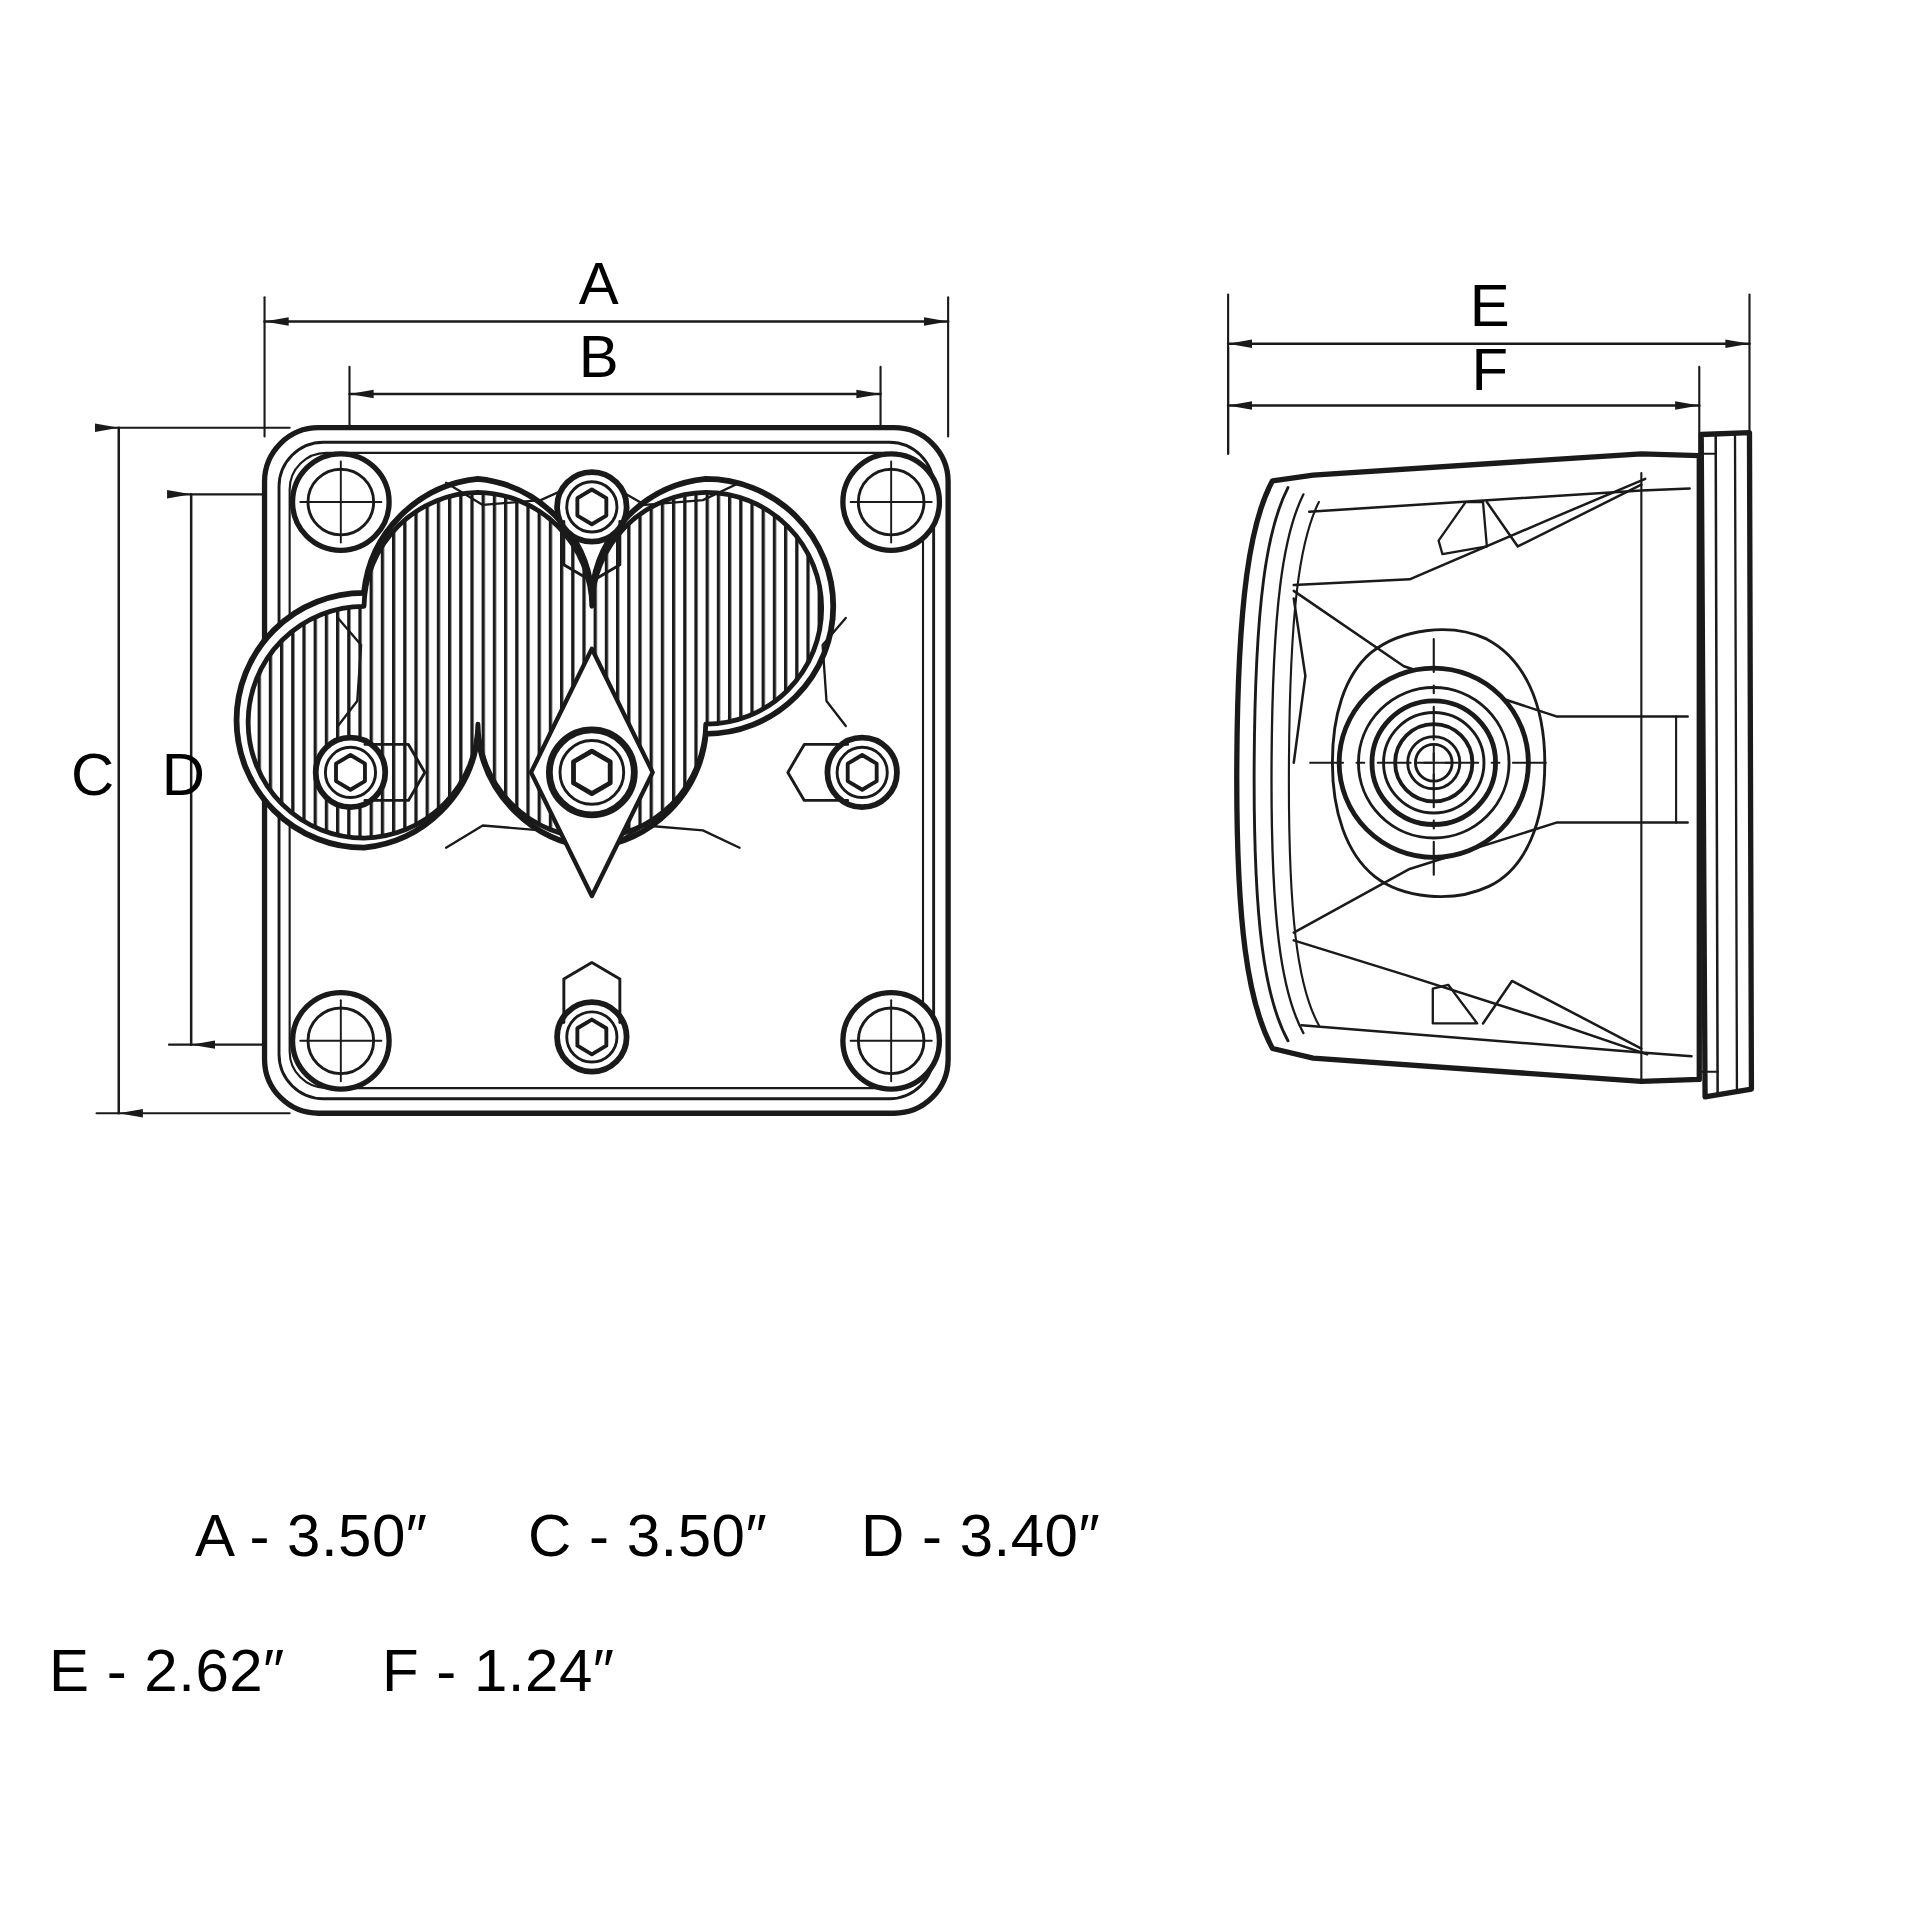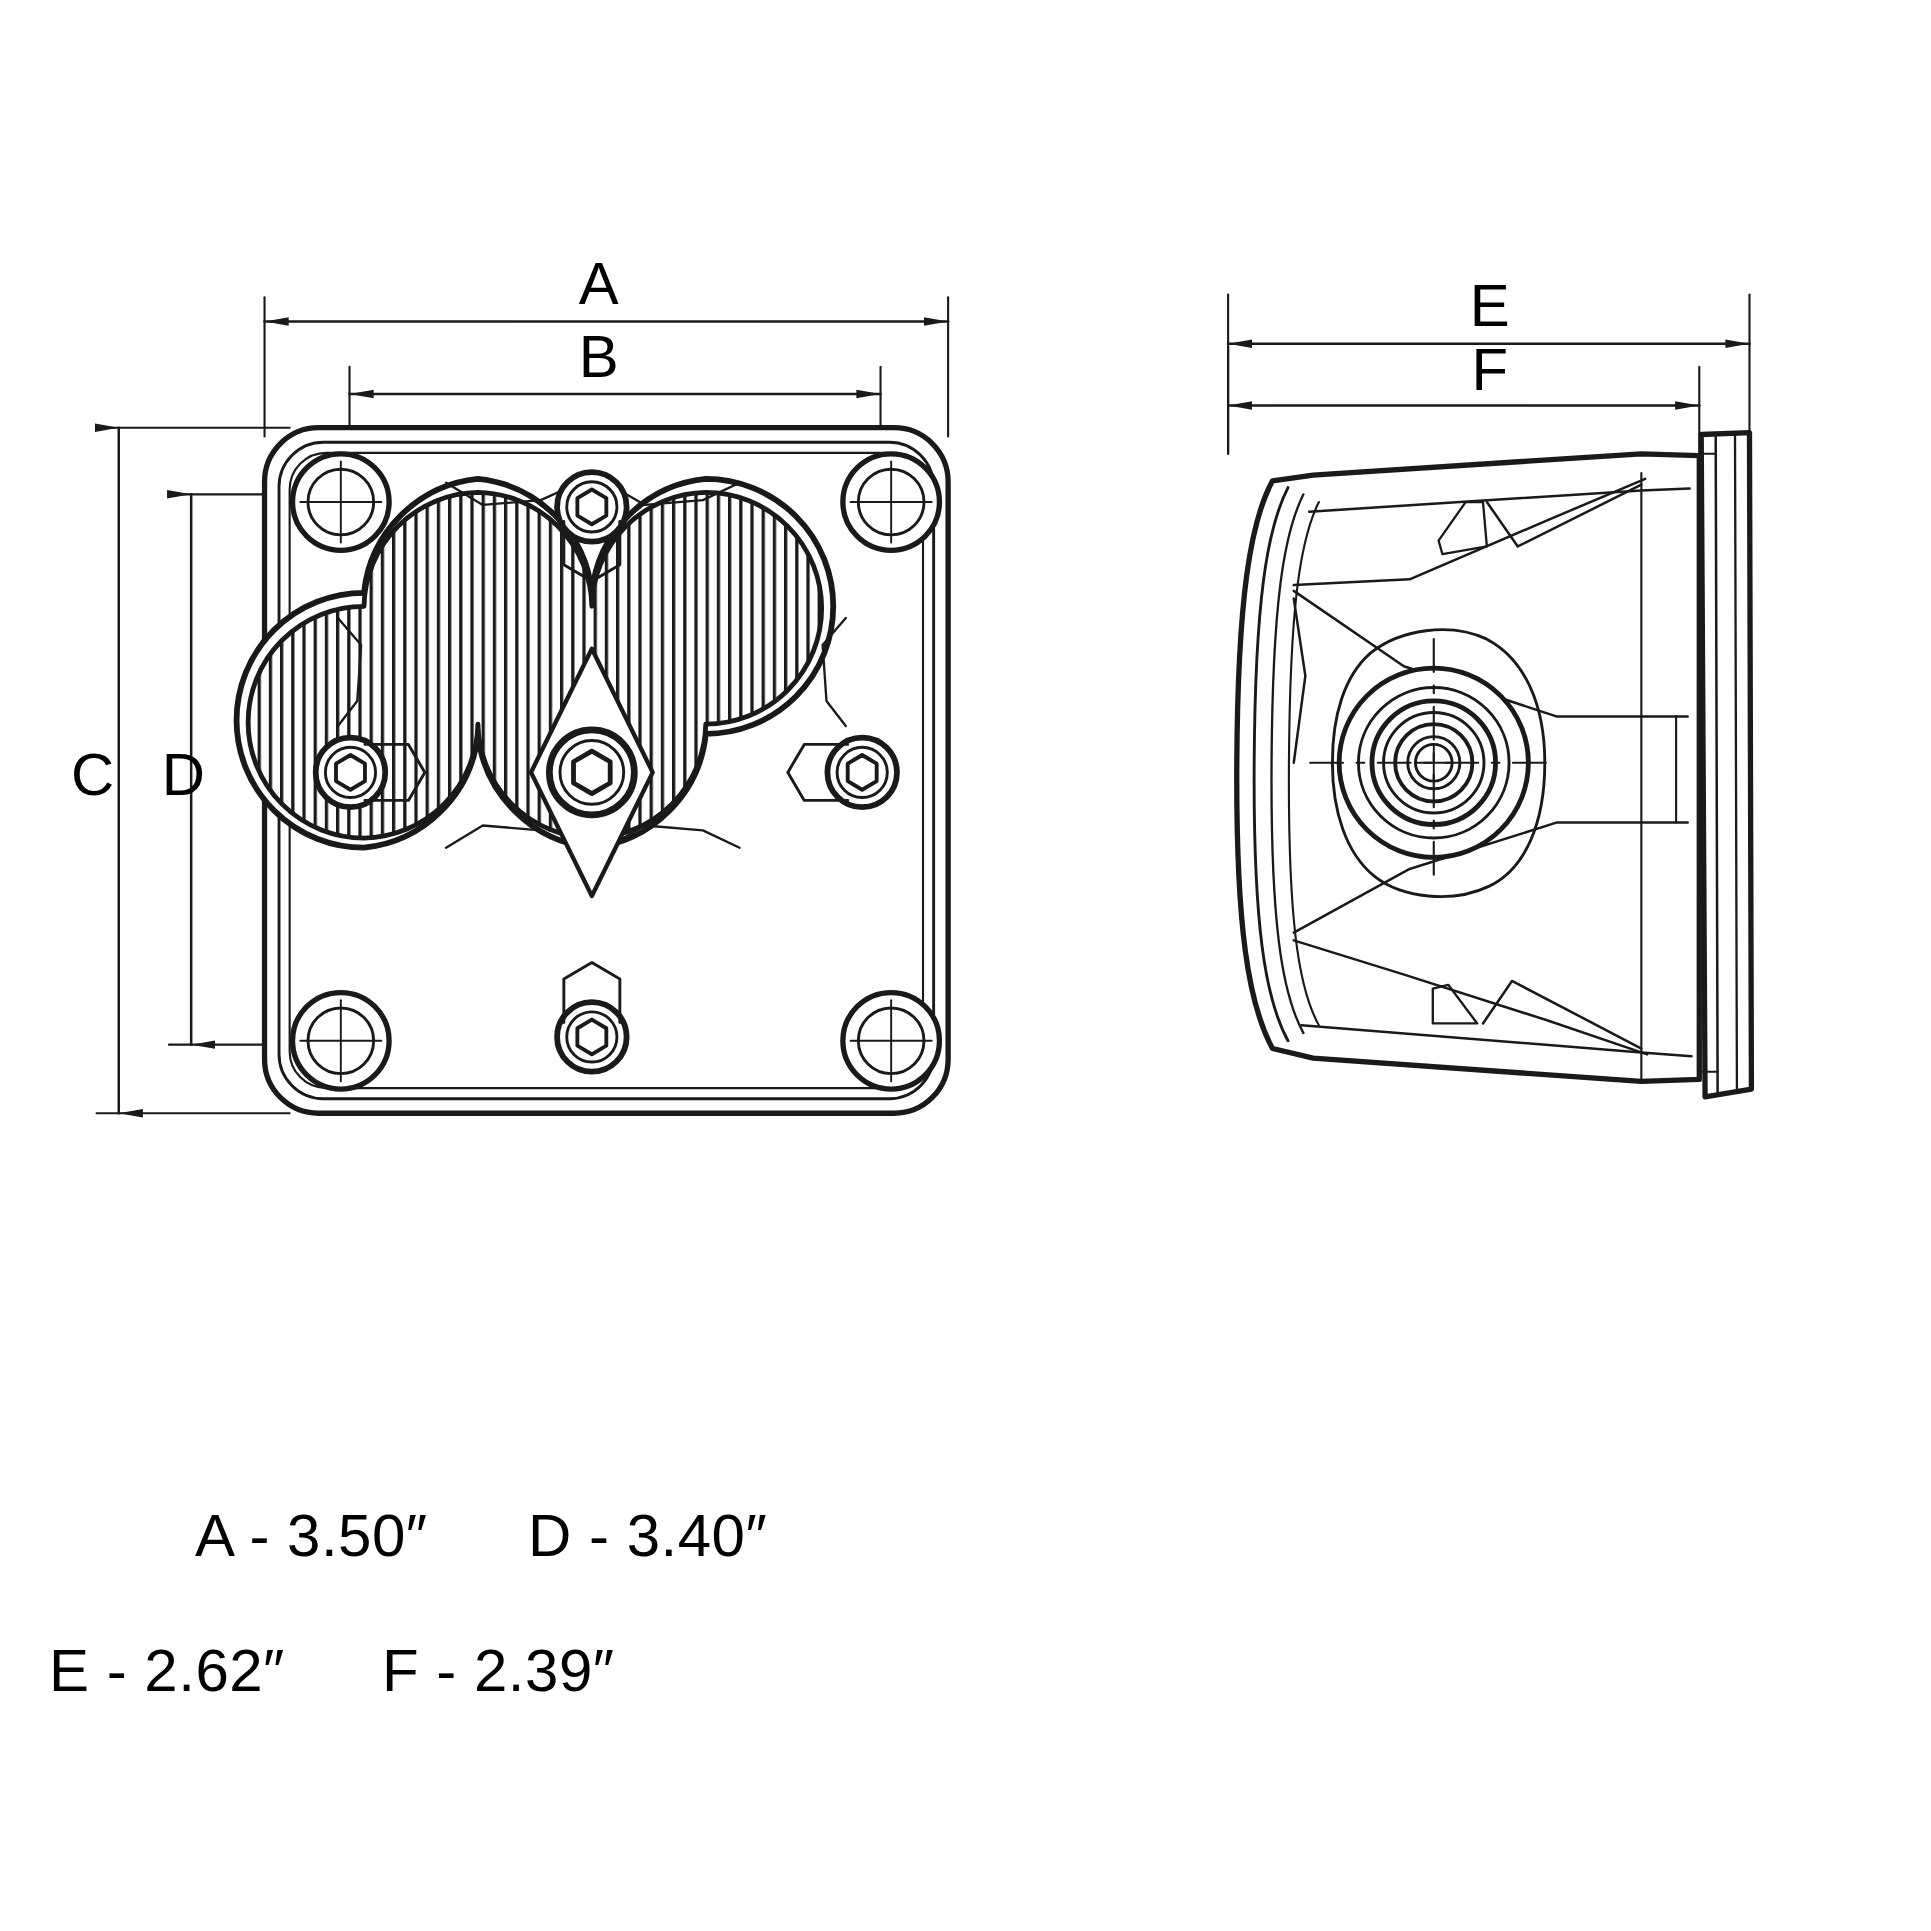--- a/index.html
+++ b/index.html
@@ -300,24 +300,25 @@
         <text x="1543" y="338">E</text>
         <text x="1543" y="404">F</text>
       </g>
 
     </g>
   </svg>
 
   <div class="legend">
     <div class="legend-row">
       <div class="legend-cell">A - 3.50″</div>
+      <div class="legend-cell">C - 3.50″</div>
       <div class="legend-cell">D - 3.40″</div>
     </div>
     <div class="legend-row">
       <div class="legend-cell">E - 2.62″</div>
-      <div class="legend-cell">F - 2.39″</div>
+      <div class="legend-cell">F - 1.24″</div>
       <div class="legend-cell empty"></div>
       <div class="legend-cell empty"></div>
     </div>
   </div>
 
 </div>
 
 
 </body></html>

